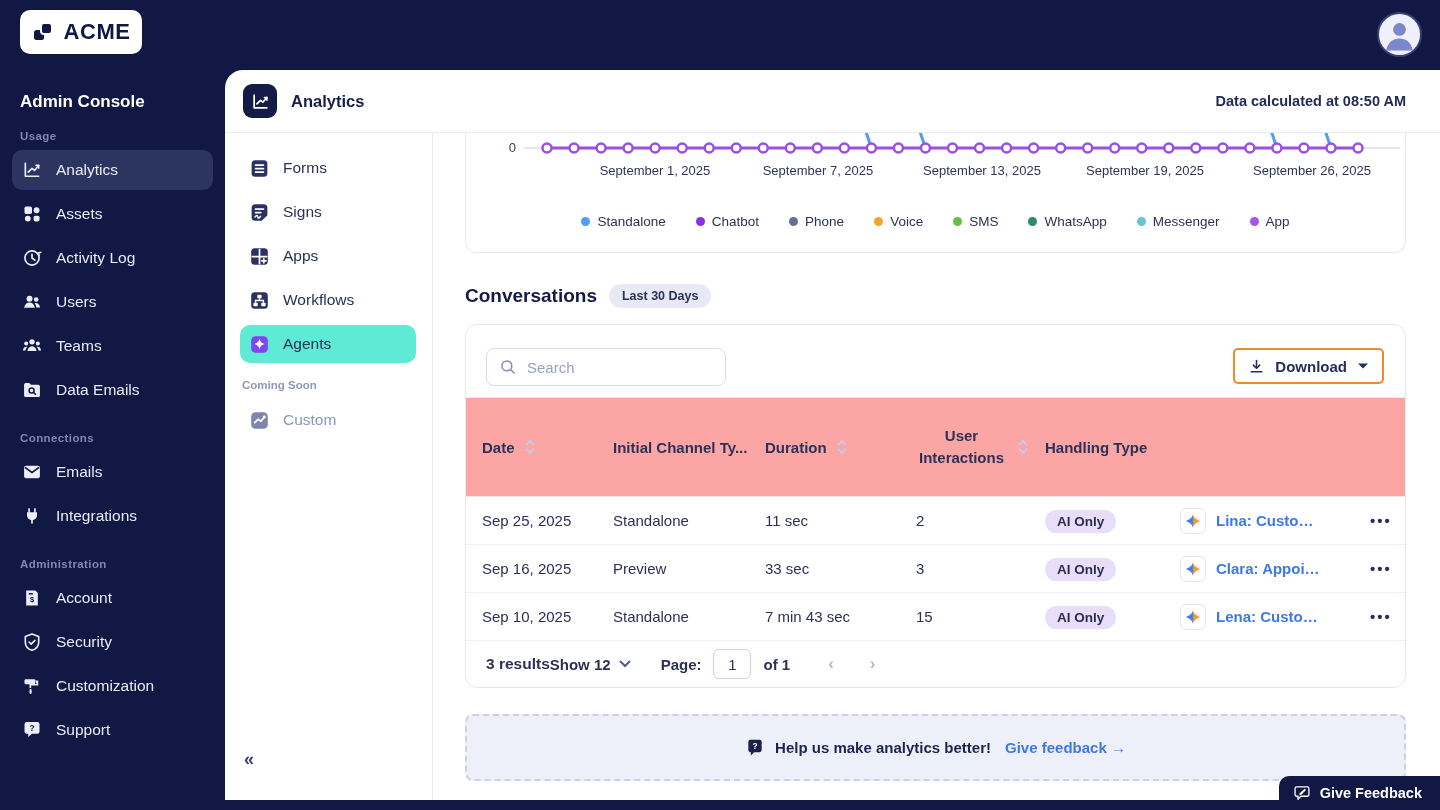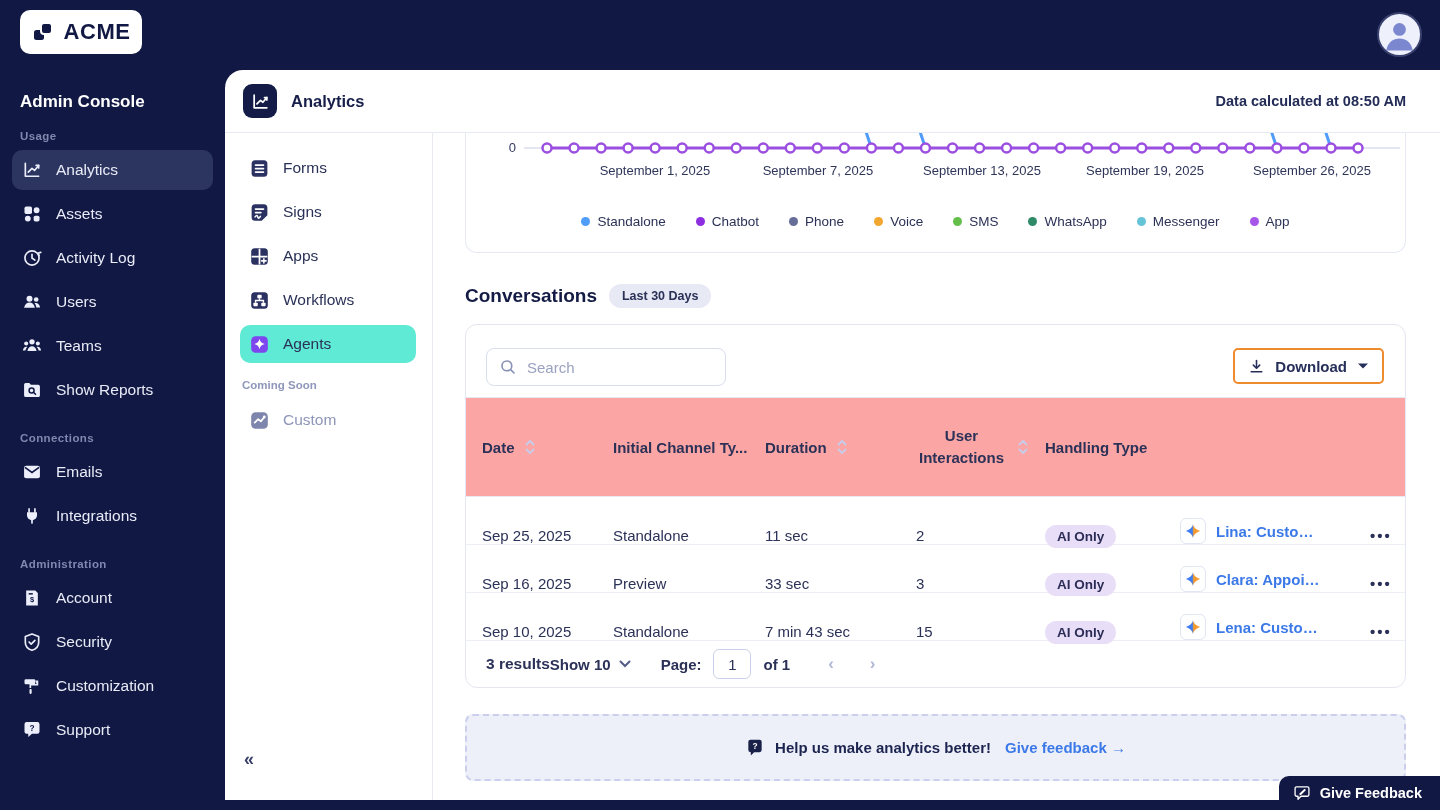--- a/index.html
+++ b/index.html
@@ -61,21 +61,21 @@
   .search-box{width:240px;height:38px;border:1px solid #d9dded;border-radius:8px;display:flex;align-items:center;gap:10px;padding:0 12px;background:#fff}
   .search-box input{border:none;outline:none;font-size:15px;color:#222a52;width:170px;background:transparent;font-family:"Liberation Sans",sans-serif}
   .search-box input::placeholder{color:#9aa1bf}
   .download-btn{height:36px;border:2px solid #ee8b2e;border-radius:5px;background:#fff;display:flex;align-items:center;gap:10px;
                 padding:0 13px;font-size:15px;font-weight:600;color:#262f5a;cursor:pointer}
   .download-menu{position:absolute;top:63px;right:21px;width:195px;background:#fff;border:2px solid #ee8b2e;
                  box-shadow:0 6px 16px rgba(20,27,69,.14);z-index:5;padding:14px 0}
   .menu-item{display:flex;align-items:center;gap:12px;height:34px;padding:0 20px;font-size:15px;font-weight:700;color:#232c57;cursor:pointer}
 
   .thead{background:#fca5a5;border-top:1px solid #e8eaf3;border-bottom:1px solid #e8eaf3;height:100px;display:flex;align-items:center}
-  .tr{display:flex;align-items:flex-end;height:48px;border-bottom:1px solid #edeff6;font-size:15px;color:#2b3157}
+  .tr{display:flex;align-items:center;height:48px;border-bottom:1px solid #edeff6;font-size:15px;color:#2b3157}
   .th{font-weight:700;color:#2b3157;font-size:15px;display:flex;align-items:center;gap:8px}
   .c-date{width:147px;padding-left:16px}
   .c-chan{width:152px}
   .c-dur{width:135px}
   .c-int{width:145px;padding-left:16px}
   .th.c-int{justify-content:center;text-align:center;padding-left:0}
   .th.c-int .wrap{width:92px;line-height:22px}
   .c-hand{width:135px}
   .c-agent{flex:1;display:flex;align-items:center;gap:10px}
   .c-act{width:48px;display:flex;justify-content:center}
@@ -184,21 +184,21 @@
     <span>Teams</span>
   </div>
   <div class="side-item">
     <span class="ic">
       <svg width="20" height="20" viewBox="0 0 24 24">
           <path d="M2.5 5.5A2 2 0 0 1 4.5 3.5h4.2l2 2.3h8.8a2 2 0 0 1 2 2v10.7a2 2 0 0 1-2 2h-15a2 2 0 0 1-2-2Z" fill="currentColor"></path>
           <circle cx="11.5" cy="12.5" r="3" fill="none" stroke="#101843" stroke-width="1.8"></circle>
           <path d="M13.7 14.7l2.5 2.5" stroke="#101843" stroke-width="1.8" stroke-linecap="round"></path>
         </svg>
     </span>
-    <span>Show Reports</span>
+    <span>Data Emails</span>
   </div>
 
   <div class="side-section-label">Connections</div>
 
   <div class="side-item">
     <span class="ic">
       <svg width="20" height="20" viewBox="0 0 24 24">
           <rect x="2.5" y="4.5" width="19" height="15" rx="2.5" fill="currentColor"></rect>
           <path d="M3.5 6.5l8.5 6 8.5-6" fill="none" stroke="#101843" stroke-width="2"></path>
         </svg>
@@ -572,21 +572,21 @@
           </div>
           <div class="c-act">
               <span class="dots">•••</span>
             </div>
         </div>
 
         <div class="tfoot">
           <span class="results">3 results</span>
           <div class="foot-right">
             <span class="show-sel">
-              <span>Show 10</span>
+              <span>Show 12</span>
               <svg width="12" height="8" viewBox="0 0 12 8" fill="none" stroke="#545c87" stroke-width="2" stroke-linecap="round">
                   <path d="M1.5 1.5L6 6l4.5-4.5"></path>
                 </svg>
             </span>
             <span class="page-label">Page:</span>
             <input class="page-input" value="1" style="">
             <span>of 1</span>
             <span class="pag-arrow first">‹</span>
             <span class="pag-arrow">›</span>
           </div>

